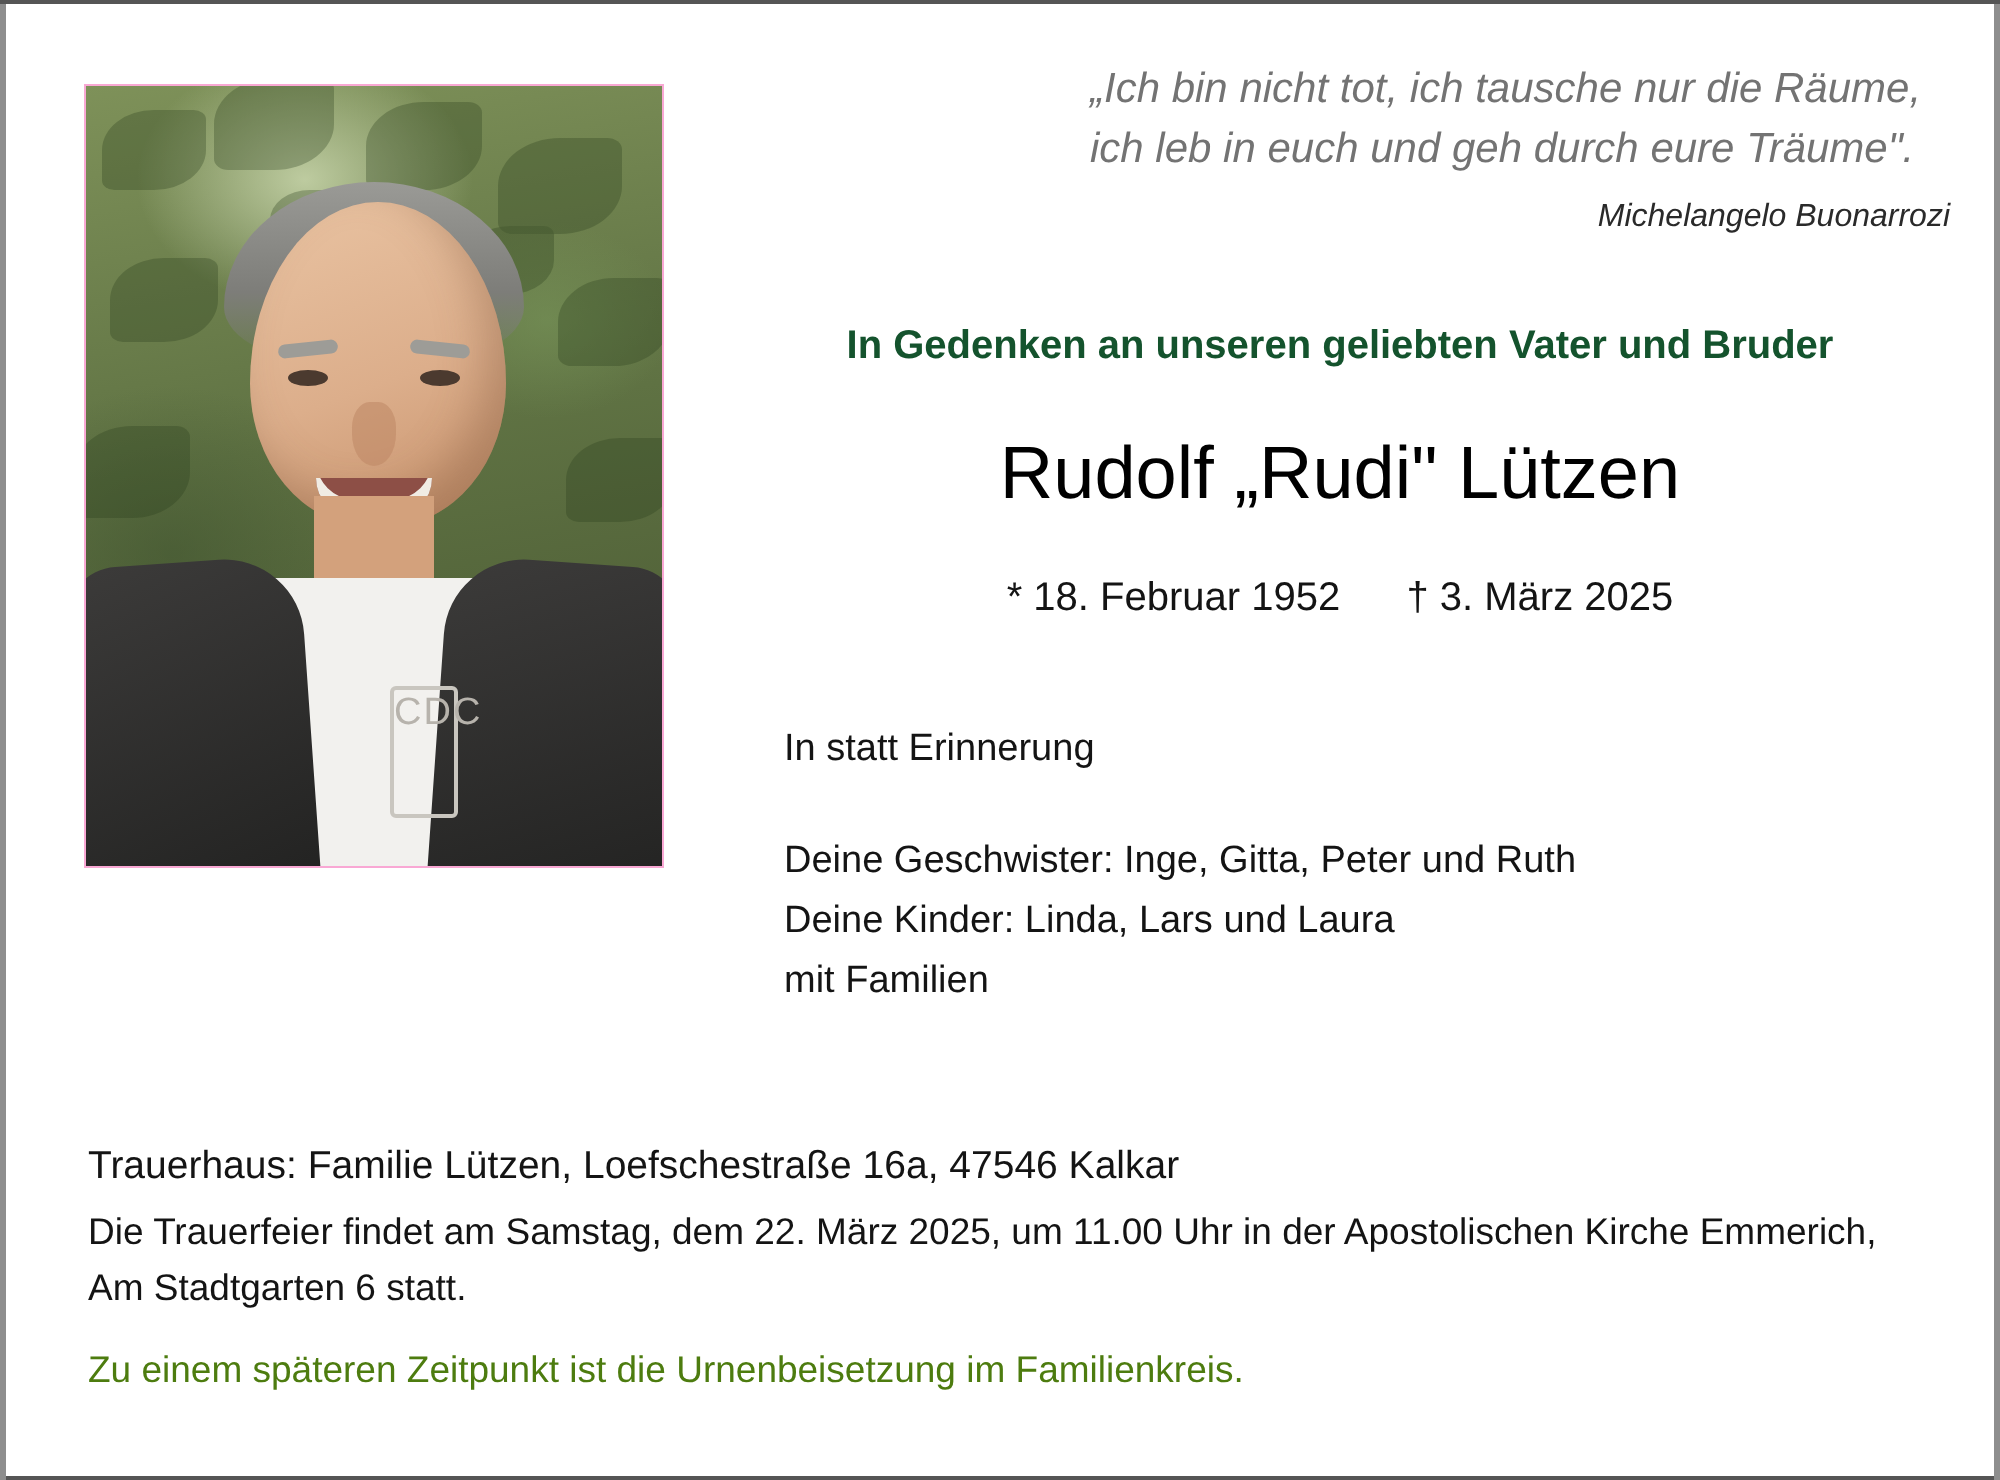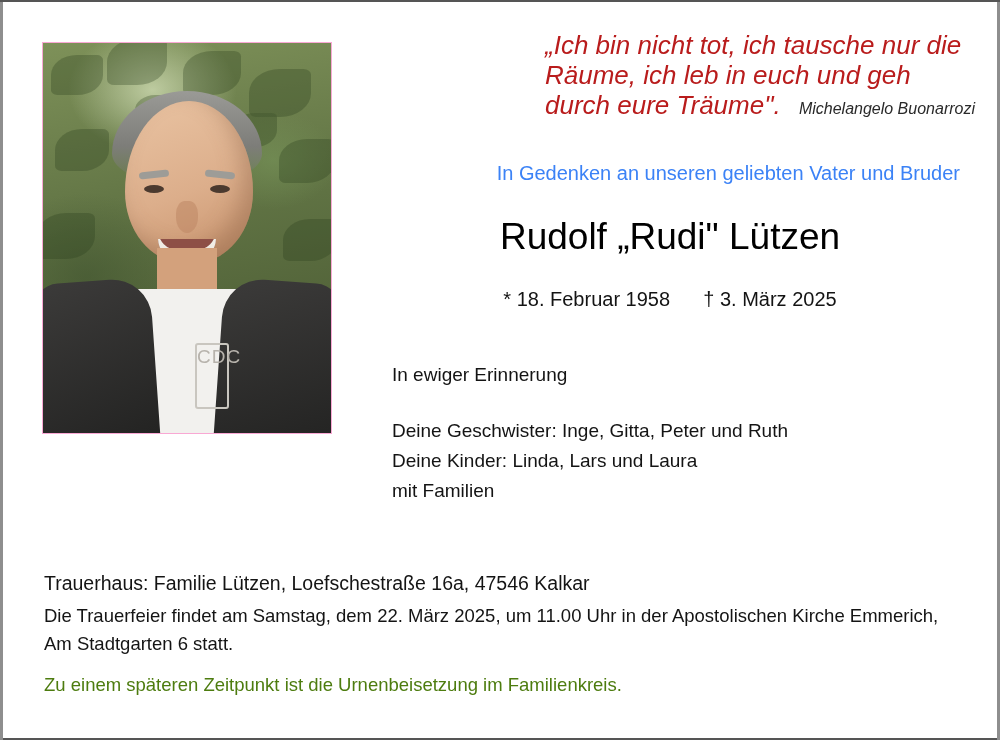--- a/index.html
+++ b/index.html
@@ -187,43 +187,44 @@
     box-sizing: border-box;
   }
 
   
   .quote {
     position: absolute;
     left: 545px;
     top: 28px;
     width: 430px;
     font-style: italic;
-    font-size: 26px;
+    font-size: 21px;
     line-height: 30px;
-    color: #b91c1c;
+    color: #737373;
     text-align: left;
   }
   .quote-author {
     position: absolute;
     left: 545px;
     top: 98px;
     width: 430px;
     text-align: right;
     font-style: italic;
     font-size: 16px;
     color: #2a2a2a;
   }
   .dedication {
     position: absolute;
     left: 380px;
     top: 160px;
     width: 580px;
-    text-align: right;
+    text-align: center;
     font-size: 20px;
-    color: #3b82f6;
+    color: #14532d;
+    font-weight: bold;
   }
   .name {
     position: absolute;
     left: 380px;
     top: 212px;
     width: 580px;
     text-align: center;
     font-size: 37px;
     line-height: 46px;
     color: #000000;
@@ -320,26 +321,26 @@
       <div class="logo-box">CDC</div>
     </div>
   </div>
 
   <div class="quote">„Ich bin nicht tot, ich tausche nur die Räume, ich leb in euch und geh durch eure Träume".</div>
   <div class="quote-author">Michelangelo Buonarrozi</div>
 
   <div class="dedication">In Gedenken an unseren geliebten Vater und Bruder</div>
   <div class="name">Rudolf „Rudi" Lützen</div>
   <div class="dates">
-    <span>* 18. Februar 1958</span>
+    <span>* 18. Februar 1952</span>
     <span class="gap"></span>
     <span>† 3. März 2025</span>
   </div>
 
-  <div class="memory">In ewiger Erinnerung</div>
+  <div class="memory">In statt Erinnerung</div>
 
   <div class="family">
     <div>Deine Geschwister: Inge, Gitta, Peter und Ruth</div>
     <div>Deine Kinder: Linda, Lars und Laura</div>
     <div>mit Familien</div>
   </div>
 
   <div class="mourning-house">Trauerhaus: Familie Lützen, Loefschestraße 16a, 47546 Kalkar</div>
   <div class="ceremony">Die Trauerfeier findet am Samstag, dem 22. März 2025, um 11.00 Uhr in der Apostolischen Kirche Emmerich, Am Stadtgarten 6 statt.</div>
   <div class="later">Zu einem späteren Zeitpunkt ist die Urnenbeisetzung im Familienkreis.</div>

